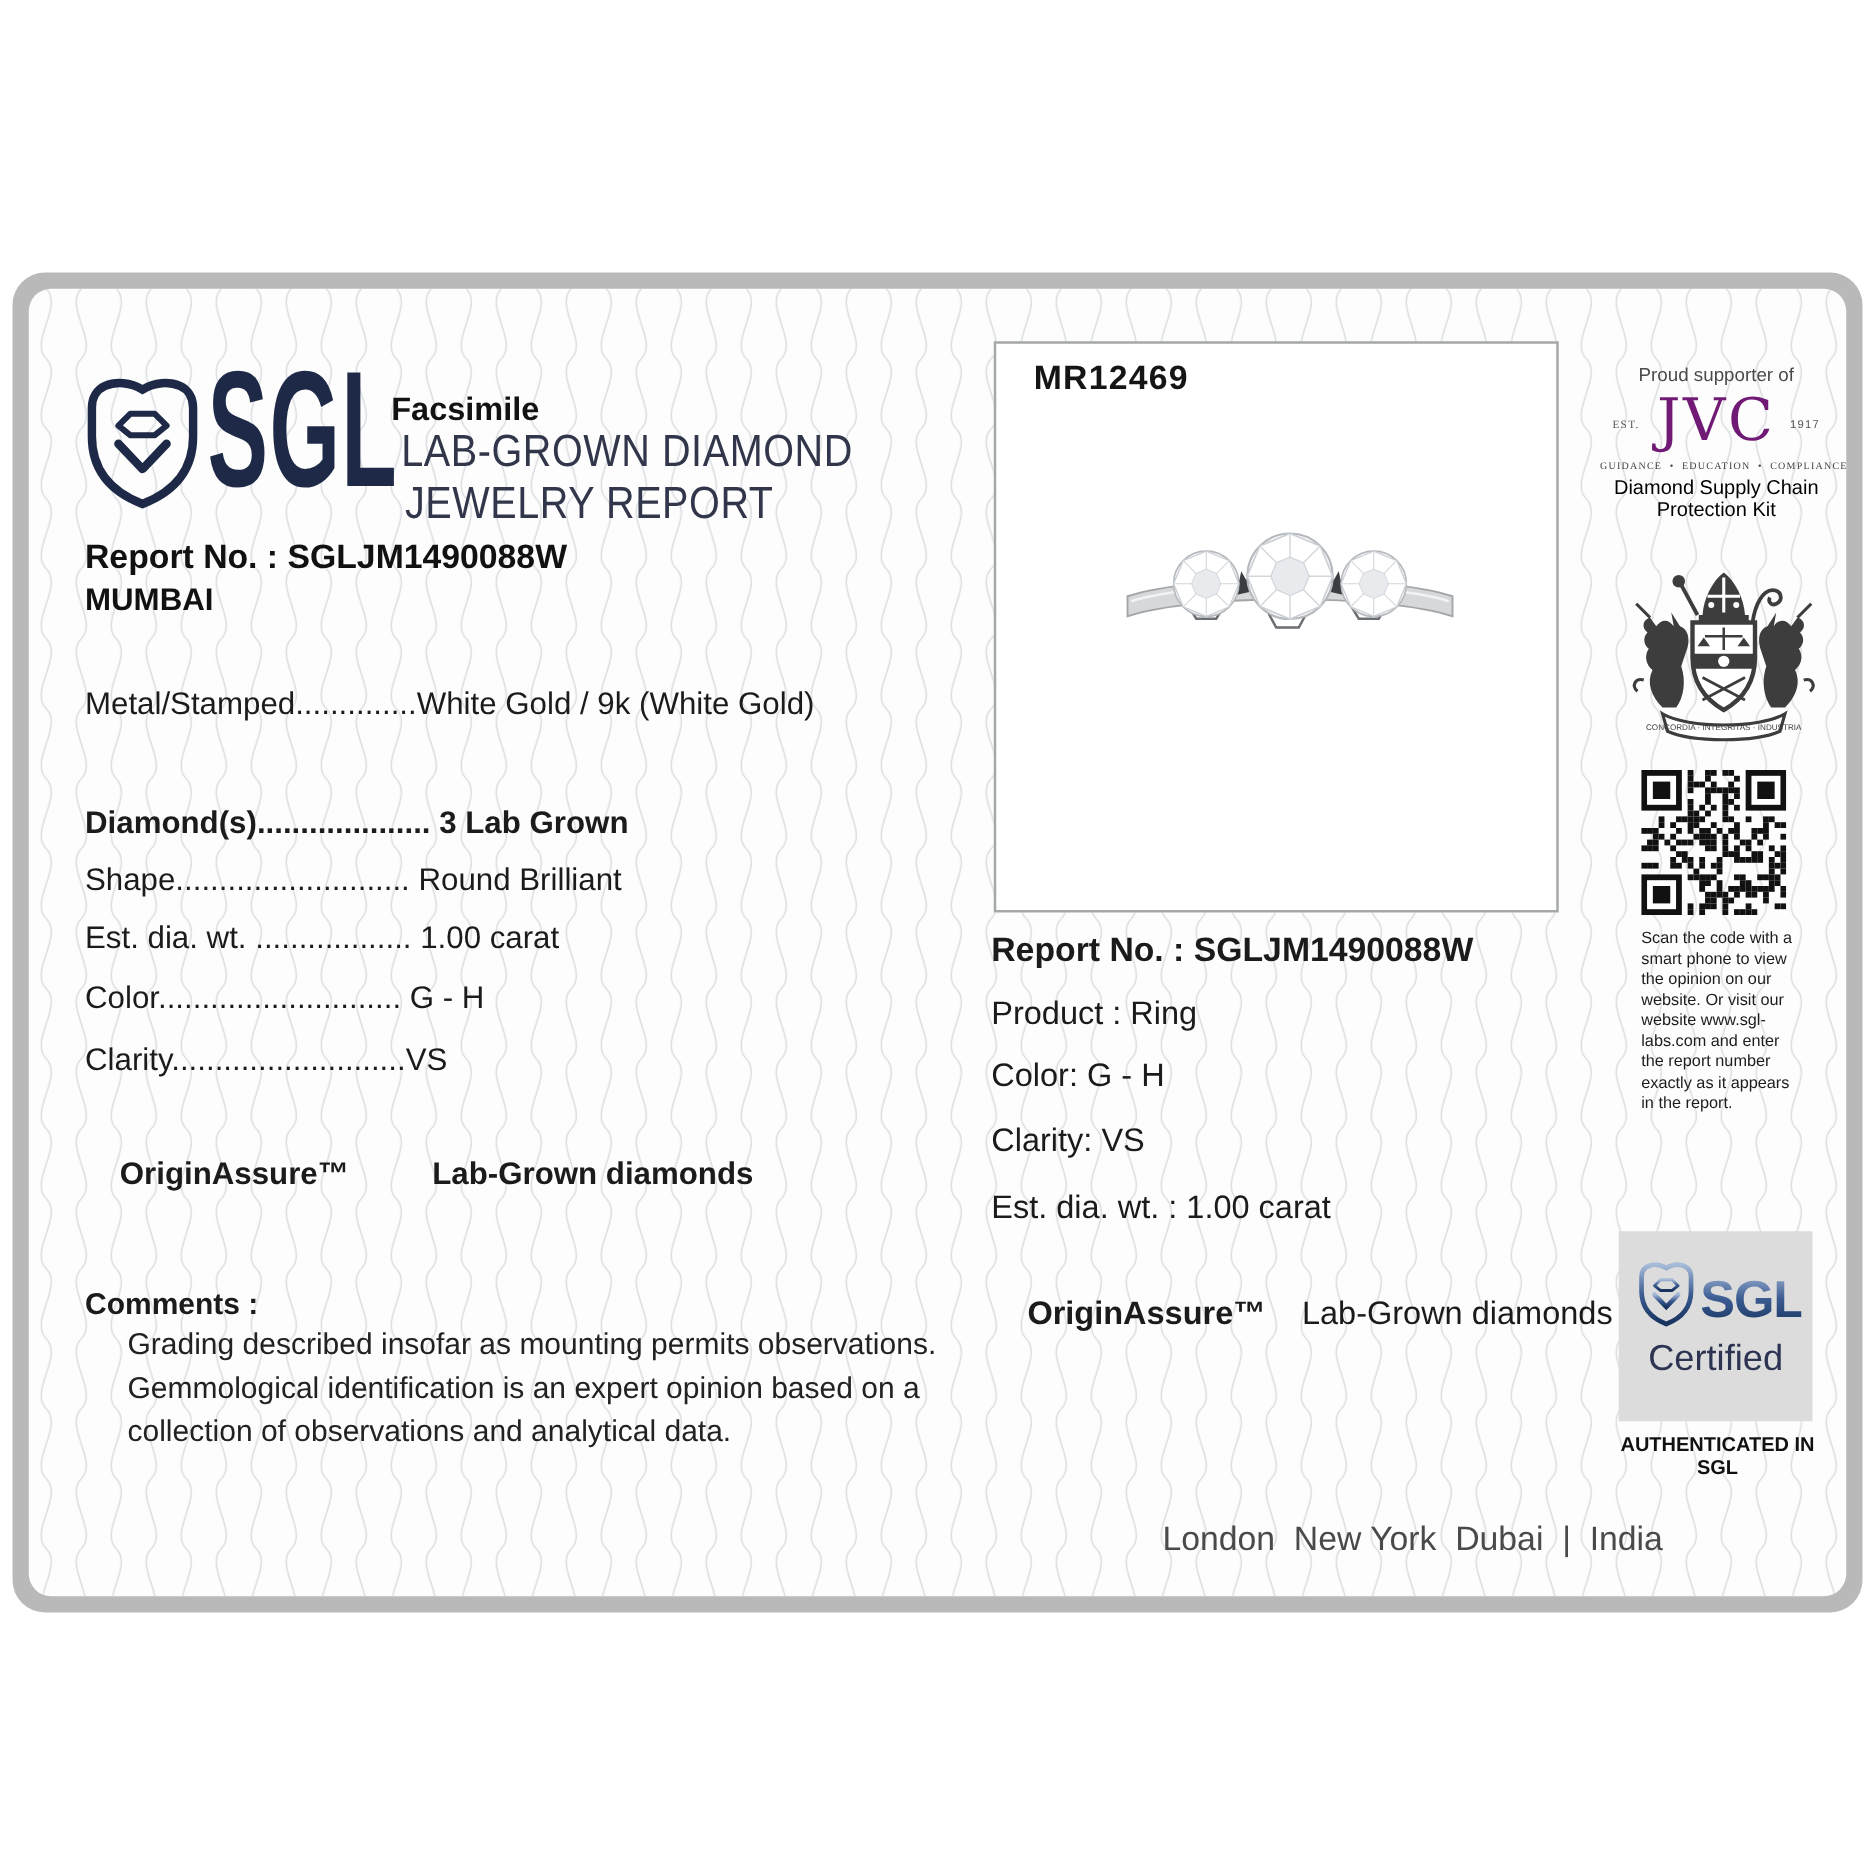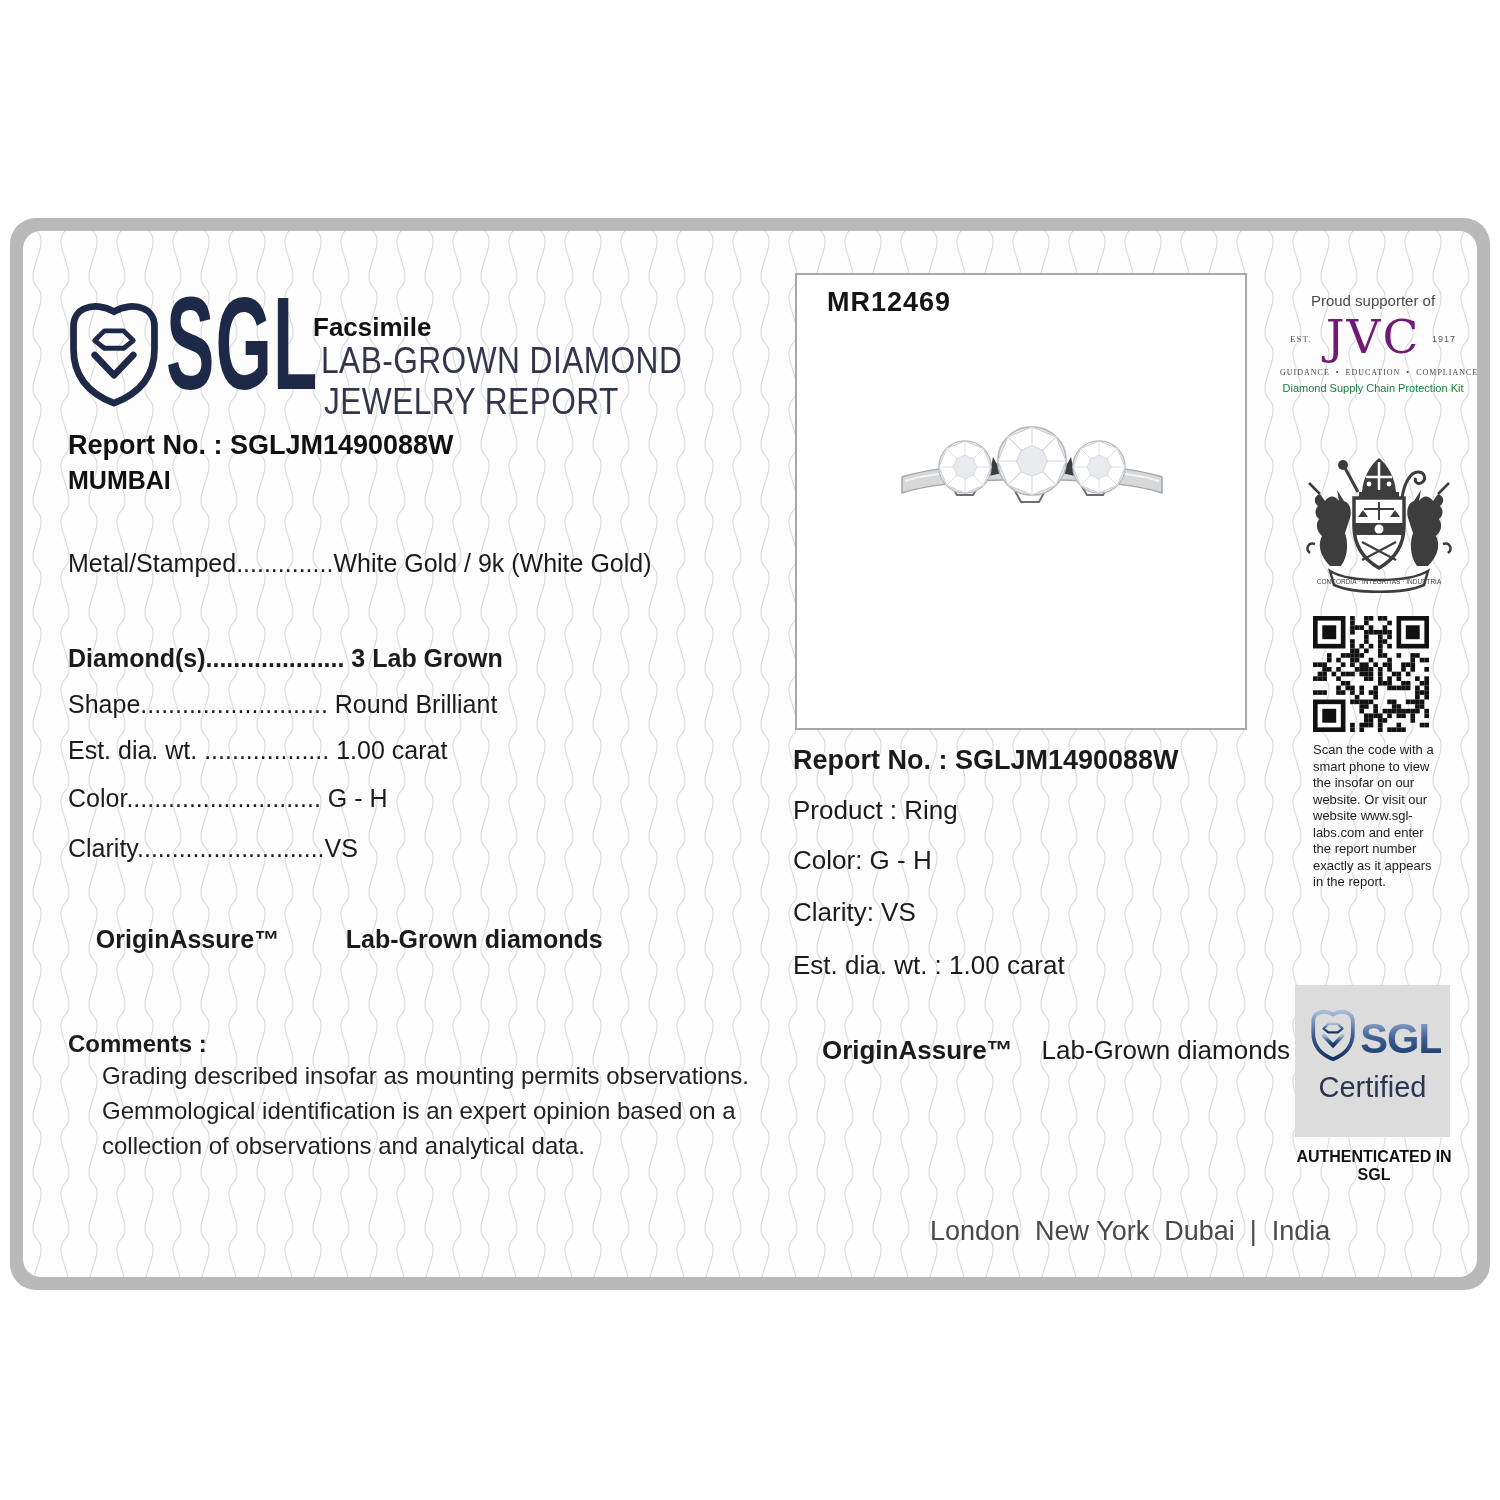--- a/index.html
+++ b/index.html
@@ -34,21 +34,21 @@
   .sku{position:absolute;left:30px;top:12px;font-size:27px;font-weight:700;letter-spacing:1px;color:#151515;}
   .ring-svg{position:absolute;left:100px;top:140px;width:270px;height:110px;}
   
   .jvc{position:absolute;left:1280px;top:292px;width:186px;text-align:center;color:#333;}
   .jvc-supporter{font-size:15px;color:#4a4a4a;line-height:18px;}
   .jvc-namerow{position:relative;height:54px;}
   .jvc-name{font-family:"DejaVu Serif",serif;font-size:47px;line-height:54px;color:#701a75;letter-spacing:2px;}
   .jvc-est{position:absolute;left:10px;top:24px;font-size:9px;letter-spacing:1px;color:#555;font-family:Liberation Serif, serif;}
   .jvc-year{position:absolute;right:10px;top:24px;font-size:9px;letter-spacing:1px;color:#555;}
   .jvc-tagline{font-size:8px;letter-spacing:1px;color:#444;margin-top:4px;white-space:pre;font-family:Liberation Serif, serif;}
-  .jvc-kit{font-size:11px;color:#15803d;margin-top:5px;}
+  .jvc-kit{font-size:16px;color:#000000;margin-top:5px;}
   
   .crest-svg{position:absolute;left:1300px;top:452px;width:158px;height:152px;}
   
   .qr-svg{position:absolute;left:1313px;top:616px;width:116px;height:116px;}
   .qr-note{position:absolute;left:1313px;top:742px;width:140px;font-size:13px;line-height:16.5px;
            font-weight:500;color:#1c1c1c;}
   .qr-note div{white-space:nowrap;}
   
   .badge{position:absolute;left:1295px;top:985px;width:155px;height:152px;background:#dcdcdc;}
   .badge-logo{position:absolute;left:8px;top:22px;width:138px;height:58px;}
@@ -380,21 +380,21 @@
       <rect x="83.52" y="0" width="32.48" height="32.48"></rect>
       <rect fill="#fff" x="88.16" y="4.64" width="23.2" height="23.2"></rect>
       <rect x="92.8" y="9.28" width="13.919999999999998" height="13.919999999999998"></rect>
       <rect x="0" y="83.52" width="32.48" height="32.48"></rect>
       <rect fill="#fff" x="4.64" y="88.16" width="23.2" height="23.2"></rect>
       <rect x="9.28" y="92.8" width="13.919999999999998" height="13.919999999999998"></rect>
     </svg>
   <div class="qr-note">
     <div>Scan the code with a</div>
     <div>smart phone to view</div>
-    <div>the insofar on our</div>
+    <div>the opinion on our</div>
     <div>website. Or visit our</div>
     <div>website www.sgl-</div>
     <div>labs.com and enter</div>
     <div>the report number</div>
     <div>exactly as it appears</div>
     <div>in the report.</div>
   </div>
 
   <div class="lrow bold" style="left:793px;top:745px;font-size:27px">Report No. : SGLJM1490088W</div>
   <div class="lrow" style="left:793px;top:795px;font-size:26px">Product : Ring</div>

